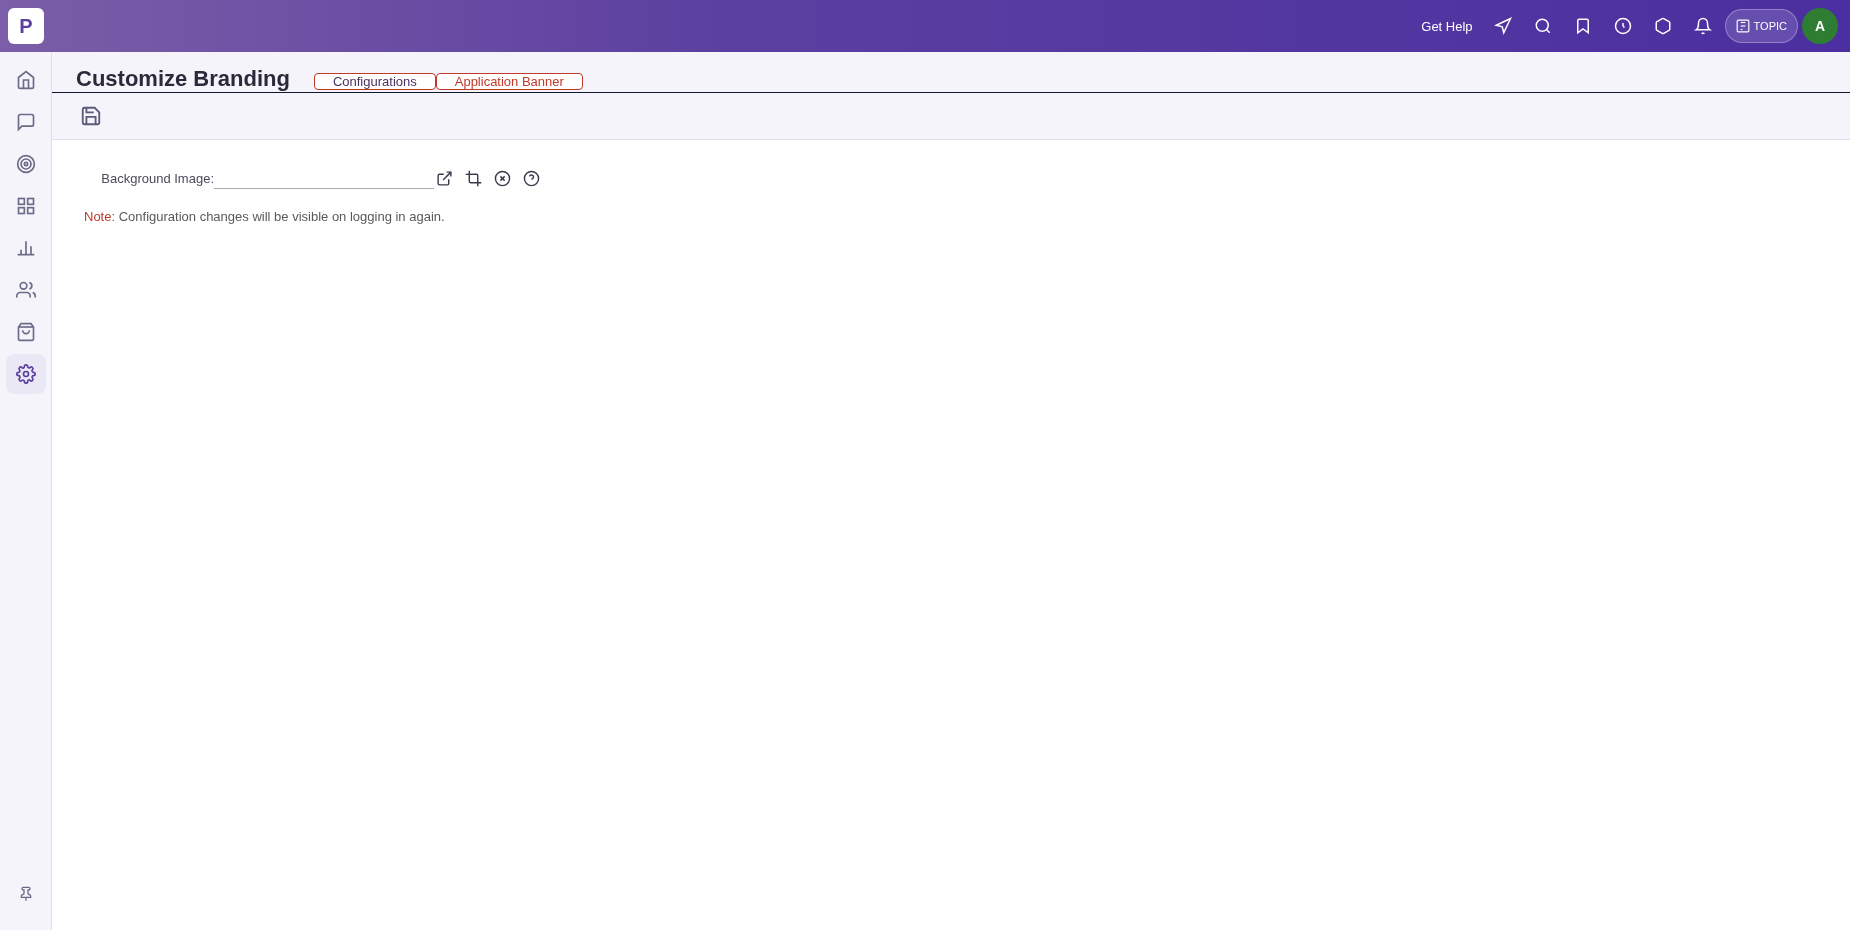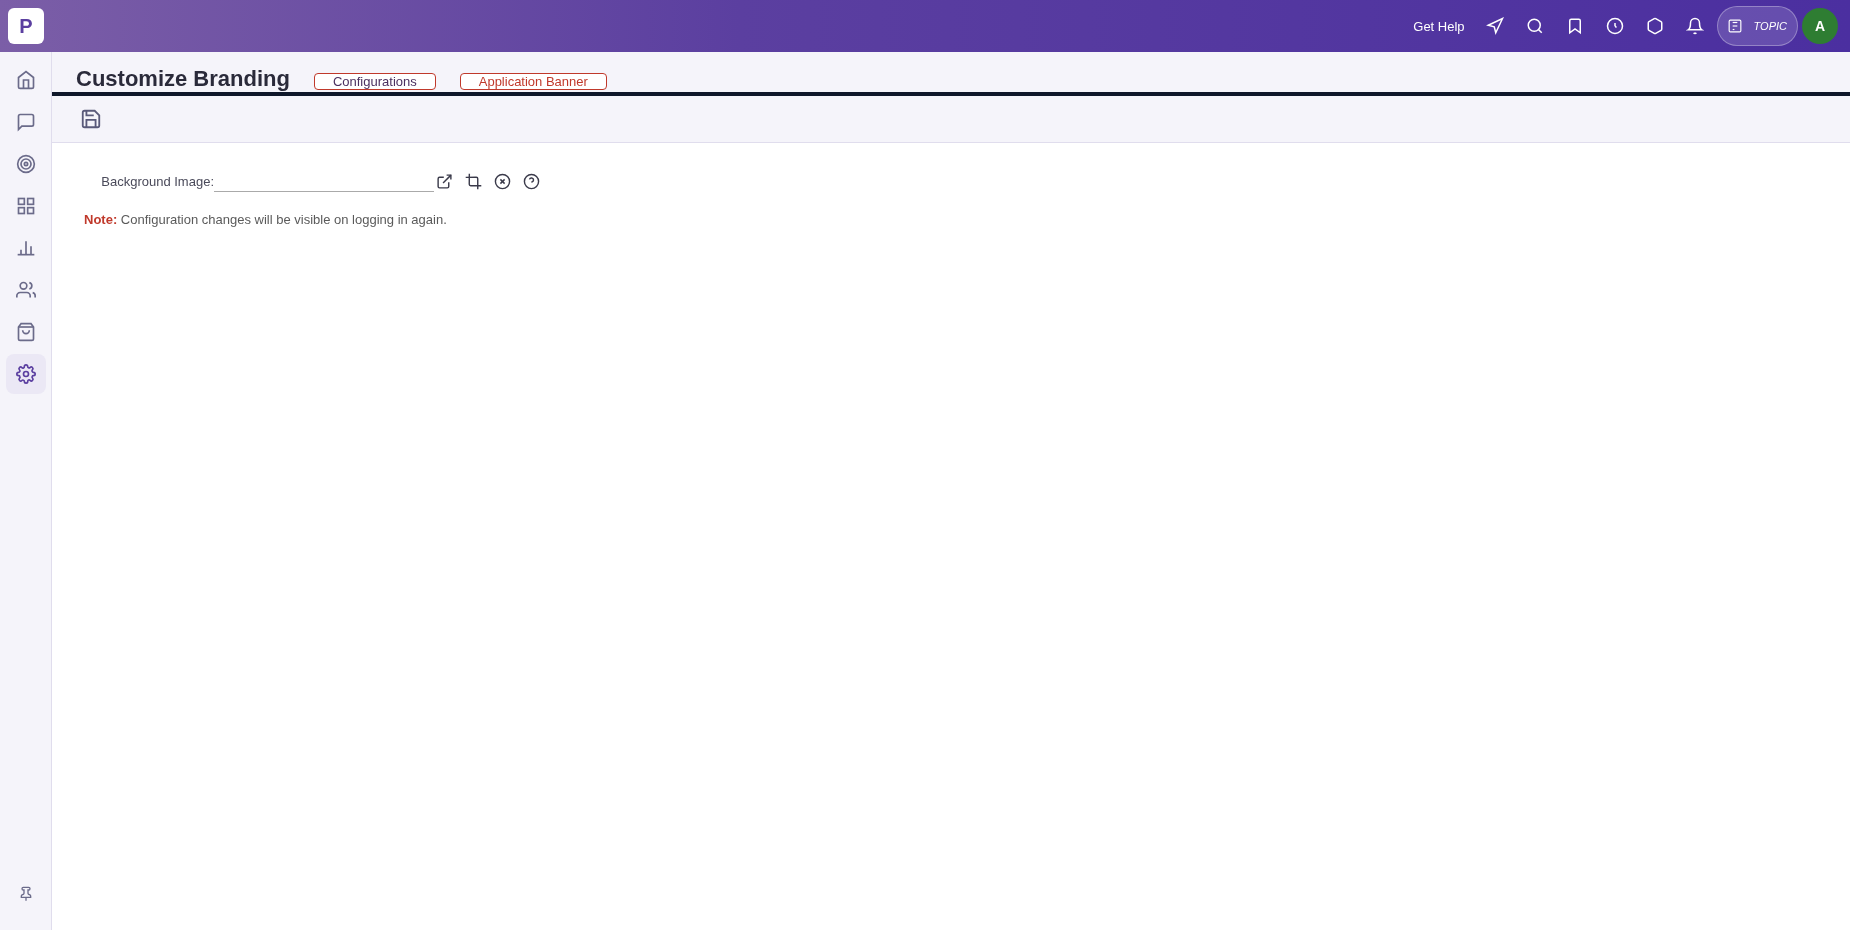--- a/index.html
+++ b/index.html
@@ -81,23 +81,22 @@
     .chip-btn {
       background: rgba(255,255,255,0.15);
       border: 1px solid rgba(255,255,255,0.3);
       border-radius: 20px;
       color: white;
       padding: 4px 10px;
       font-size: 11px;
       cursor: pointer;
       display: flex;
       align-items: center;
-      gap: 12px;
-      height: 40px;
-      font-style: italic;
+      gap: 4px;
+      height: 34px;
     }
 
     
     .main-layout {
       display: flex;
       flex: 1;
       overflow: hidden;
     }
 
     
@@ -134,21 +133,21 @@
       display: flex;
       flex-direction: column;
       overflow: hidden;
       background: white;
     }
 
     
     .page-header {
       padding: 14px 24px 0 24px;
       background: #f5f4fa;
-      border-bottom: 4px solid #0f172a;
+      border-bottom: 1px solid #0f172a;
       flex-shrink: 0;
     }
     .page-title-row {
       display: flex;
       align-items: center;
       gap: 24px;
       margin-bottom: 0;
     }
     .page-title {
       font-size: 22px;
@@ -159,21 +158,21 @@
     .tabs-row {
       display: flex;
       gap: 0;
       margin-top: 2px;
     }
     .tab {
       padding: 0 18px;
       cursor: pointer;
       border: 1.5px solid #c0392b;
       border-radius: 4px;
-      margin-right: 24px;
+      margin-right: 0;
       font-size: 13px;
       color: #c0392b;
       background: white;
       position: relative;
       top: 1px;
     }
     .tab.active { color: #4a3060; border-color: #c0392b; }
 
     
     .toolbar {
@@ -245,21 +244,21 @@
       padding: 2px;
       display: flex;
       align-items: center;
     }
     .note-text {
       font-size: 13px;
       margin-top: 16px;
     }
     .note-label {
       color: #c0392b;
-      font-weight: 700;
+      font-weight: 400;
       text-align: right;
     }
     .note-content {
       color: #5a5a5a;
     }
   </style>
 </head>
 <body>
 
 <div class="navbar">

